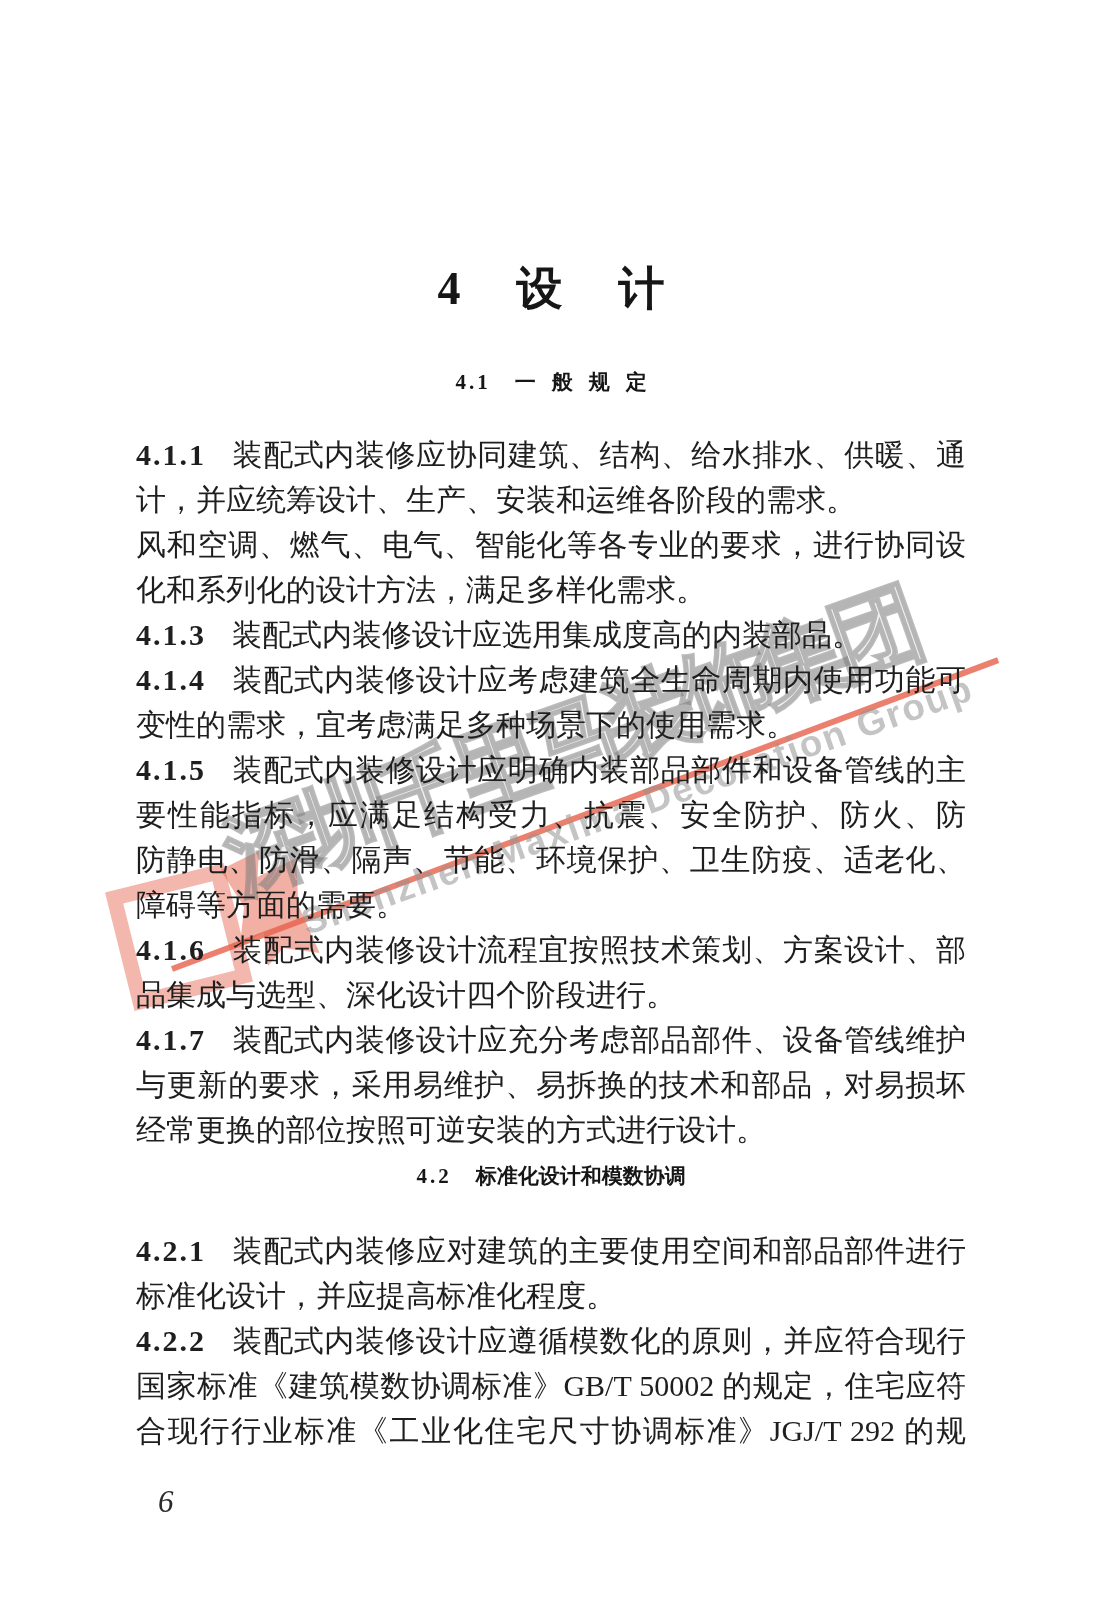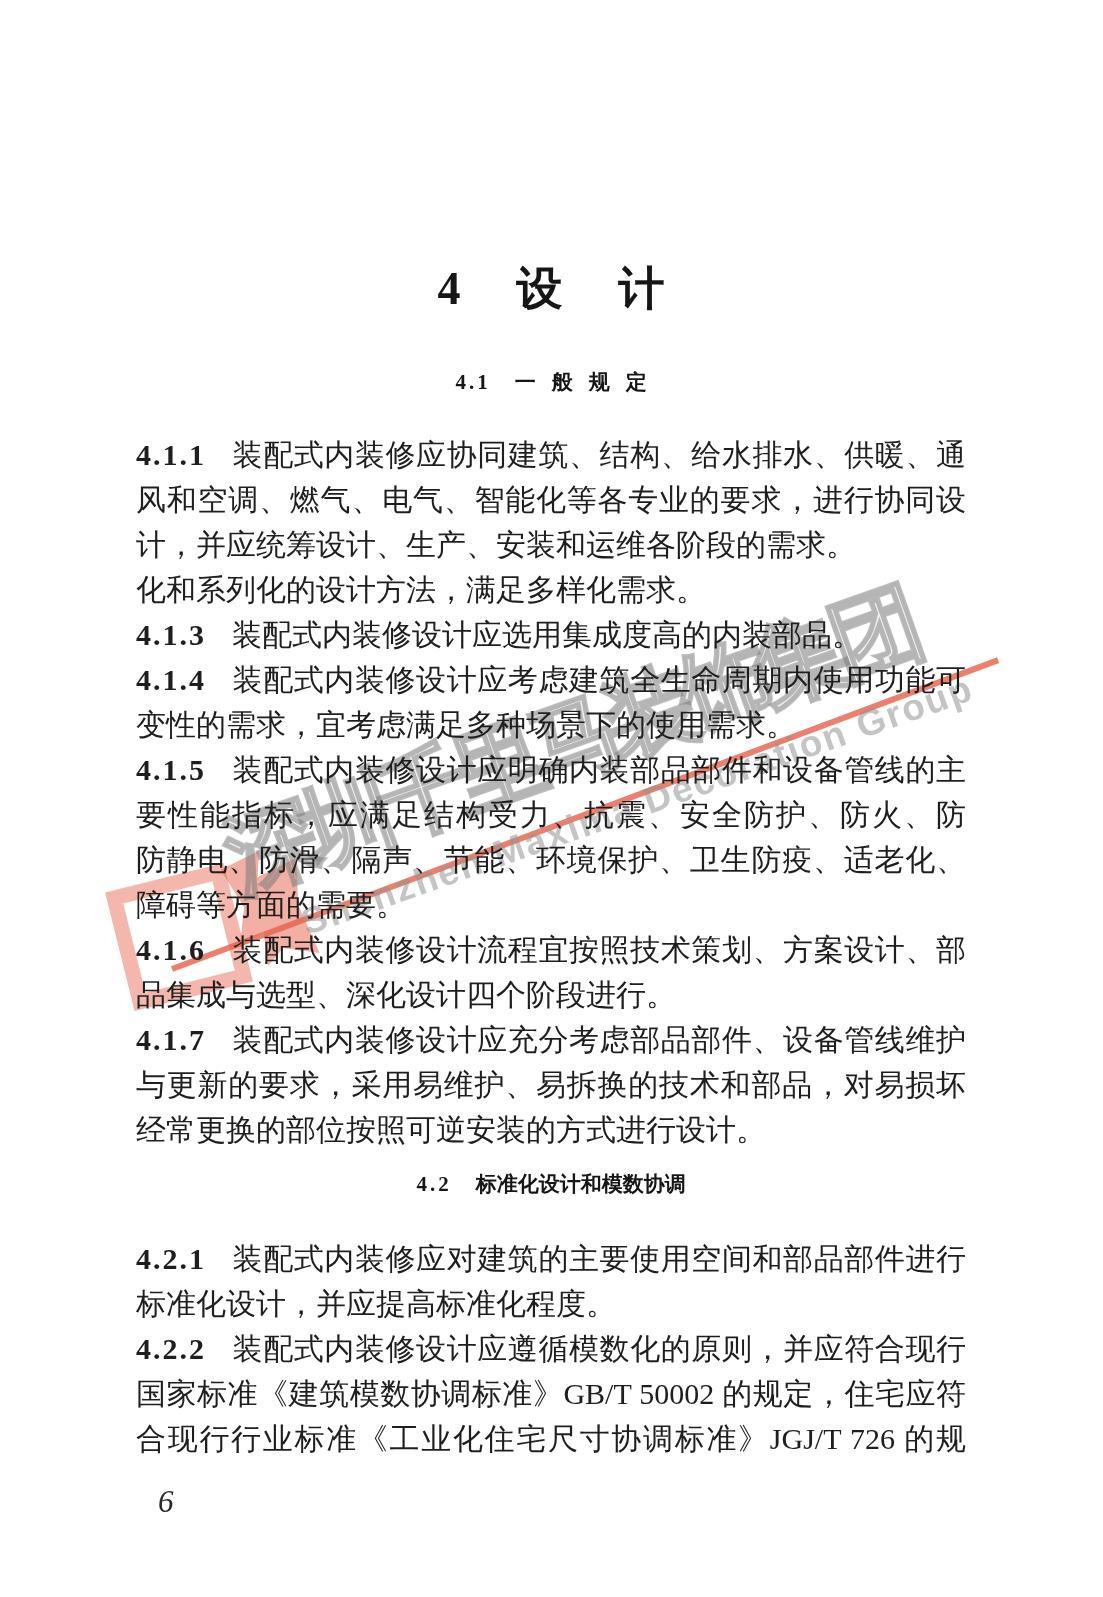--- a/index.html
+++ b/index.html
@@ -55,21 +55,21 @@
     margin:262px 0 0 0;
     font-size:46px;font-weight:bold;line-height:53px;color:#161616;
   }
   .ct-num{letter-spacing:0;}
 
   .section-heading{
     text-align:center;font-weight:bold;font-size:21px;line-height:40px;
     margin:47px 0 31px 0;color:#161616;
     font-family:"Liberation Sans","DejaVu Sans",sans-serif;
   }
-  .section-heading.later{margin-top:12px;margin-bottom:33px;}
+  .section-heading.later{margin-top:4px;margin-bottom:33px;}
   .sh-num{margin-right:24px;letter-spacing:3px;font-family:"Liberation Serif","DejaVu Serif",serif;}
   .sh-title.spaced{letter-spacing:16px;margin-right:-16px;}
 
   .clause{margin:0;}
   .cl-line{
     margin:1px;font-size:30px;line-height:44px;height:44px;overflow:hidden;
     text-align:justify;text-align-last:justify;
   }
   .cl-line.last{text-align-last:left;}
   .cl-num{font-weight:bold;letter-spacing:2px;margin-right:26px;}
@@ -94,22 +94,22 @@
 
   <main class="content" id="content">
       <h1 class="chapter-title">
         <span class="ct-num">4</span>
         <span class="ct-char">设</span>
         <span class="ct-char">计</span>
       </h1>
       <h2 class="section-heading"><span class="sh-num">4.1</span><span class="sh-title spaced">一般规定</span></h2>
       <div class="clause">
         <p class="cl-line"><span class="cl-num">4.1.1</span>装配式内装修应协同建筑、结构、给水排水、供暖、通</p>
+        <p class="cl-line last">计，并应统筹设计、生产、安装和运维各阶段的需求。</p>
         <p class="cl-line">风和空调、燃气、电气、智能化等各专业的要求，进行协同设</p>
-        <p class="cl-line last">计，并应统筹设计、生产、安装和运维各阶段的需求。</p>
       </div>
       <div class="clause">
         <p class="cl-line last">化和系列化的设计方法，满足多样化需求。</p>
       </div>
       <div class="clause">
         <p class="cl-line last"><span class="cl-num">4.1.3</span>装配式内装修设计应选用集成度高的内装部品。</p>
       </div>
       <div class="clause">
         <p class="cl-line"><span class="cl-num">4.1.4</span>装配式内装修设计应考虑建筑全生命周期内使用功能可</p>
         <p class="cl-line last">变性的需求，宜考虑满足多种场景下的使用需求。</p>
@@ -130,19 +130,19 @@
         <p class="cl-line last">经常更换的部位按照可逆安装的方式进行设计。</p>
       </div>
       <h2 class="section-heading later"><span class="sh-num">4.2</span><span class="sh-title">标准化设计和模数协调</span></h2>
       <div class="clause">
         <p class="cl-line"><span class="cl-num">4.2.1</span>装配式内装修应对建筑的主要使用空间和部品部件进行</p>
         <p class="cl-line last">标准化设计，并应提高标准化程度。</p>
       </div>
       <div class="clause">
         <p class="cl-line"><span class="cl-num">4.2.2</span>装配式内装修设计应遵循模数化的原则，并应符合现行</p>
         <p class="cl-line">国家标准《建筑模数协调标准》GB/T 50002 的规定，住宅应符</p>
-        <p class="cl-line">合现行行业标准《工业化住宅尺寸协调标准》JGJ/T 726 的规</p>
+        <p class="cl-line">合现行行业标准《工业化住宅尺寸协调标准》JGJ/T 292 的规</p>
       </div>
     </main>
 
   <div class="page-number">6</div>
 
 </div>
 
 </body></html>

